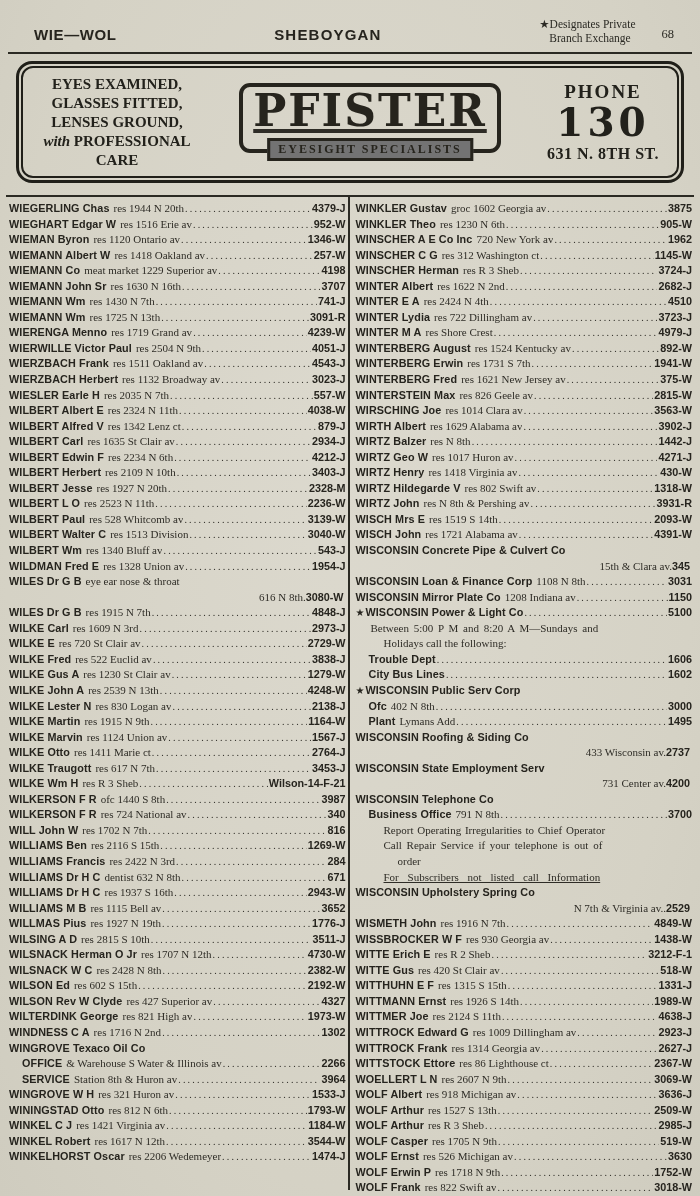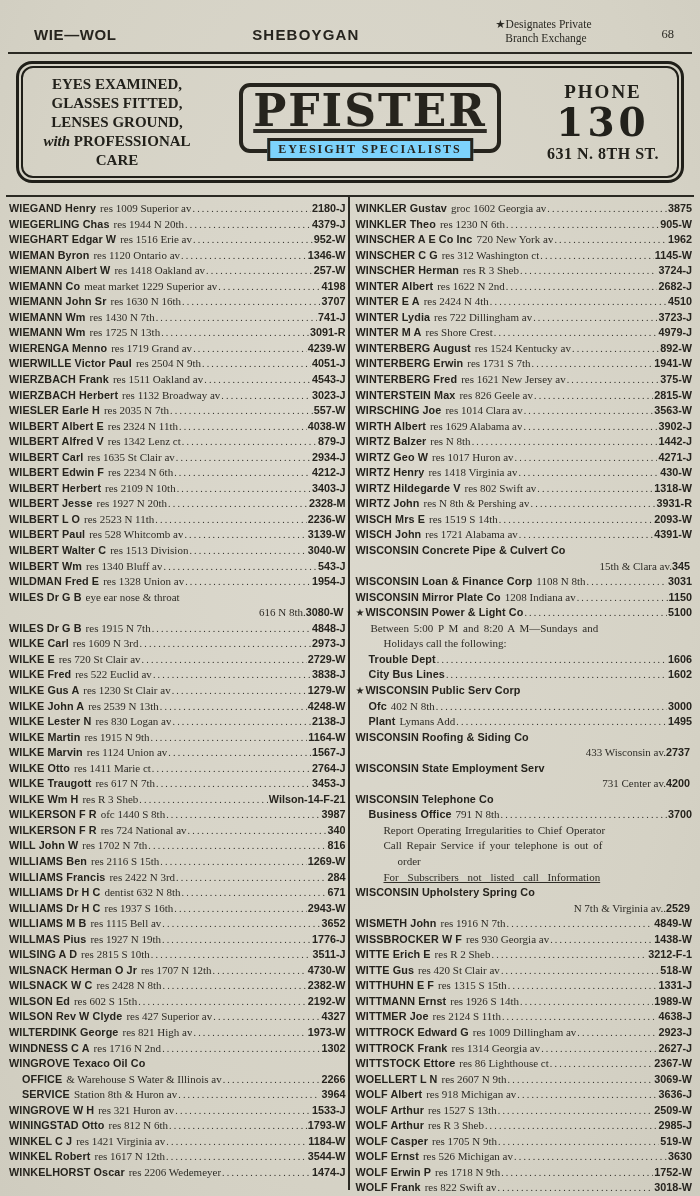--- a/index.html
+++ b/index.html
@@ -6,39 +6,39 @@
   body{
     width:700px;height:1196px;
     background:radial-gradient(ellipse at 50% 40%, #dcd9ce 0%, #d5d2c5 70%, #cfccbf 100%);
     font-family:"Liberation Serif",serif;
     color:#2e2c26;
     overflow:hidden;
   }
   .page{width:700px;height:1196px;box-sizing:border-box;display:flex;flex-direction:column;padding:4px 0 6px;}
 
   
-  .hdr{display:flex;align-items:flex-start;padding:14px 26px 0 34px;gap:44px;}
+  .hdr{display:flex;align-items:flex-start;padding:14px 26px 0 34px;}
   .hdr-left{font:700 15px "Liberation Sans",sans-serif;letter-spacing:.6px;margin-top:8px;color:#26241e;}
   .hdr-center{flex:1;text-align:center;font:700 15px "Liberation Sans",sans-serif;letter-spacing:1.2px;margin-top:8px;color:#26241e;}
   .hdr-note{font:400 11.5px/13.5px "Liberation Serif",serif;color:#2b2a24;}
   .hdr-note .nt2{padding-left:10px;}
   .hdr-page{font:400 12.5px "Liberation Serif",serif;margin:9px 0 0 26px;color:#2b2a24;}
   .hrule{height:2px;background:#2b2a23;margin:7px 8px 5px;}
 
   
   .ad{margin:2px 16px 12px;border:3px solid #201f19;border-radius:16px;position:relative;
       display:flex;align-items:center;padding:10px 2px;height:96px;}
   .ad::before{content:"";position:absolute;inset:2px;border:2px solid #201f19;border-radius:12px;pointer-events:none;}
   .ad-left{width:192px;text-align:center;font:700 15px/19px "Liberation Serif",serif;color:#22211b;}
   .ad-left .w{font-style:italic;font-weight:700;}
   .ad-logo{flex:1;display:flex;justify-content:center;align-items:center;padding-bottom:8px;text-decoration:underline;}
   .logo-box{position:relative;border:4px solid #26241d;border-radius:11px;padding:0 10px 14px;}
   .logo-word{font:700 44px/48px "DejaVu Serif",serif;letter-spacing:2px;color:#26241d;white-space:nowrap;}
   .logo-sub{position:absolute;bottom:-12px;left:50%;transform:translateX(-50%);
-            border:3px solid #26241d;background:#7dd3fc;padding:1px 8px;
+            border:3px solid #26241d;background:#737373;padding:1px 8px;
             font:700 12px/15px "Liberation Serif",serif;letter-spacing:2px;color:#26241d;white-space:nowrap;}
   .ad-right{width:152px;text-align:center;color:#22211b;}
   .ad-phone-label{font:700 19px/21px "Liberation Serif",serif;letter-spacing:2px;}
   .ad-phone-num{font:700 39px/40px "DejaVu Serif",serif;letter-spacing:4px;}
   .ad-addr{font:700 16px/18px "Liberation Serif",serif;letter-spacing:.5px;margin-top:3px;}
 
   
   .cols{flex:1;display:flex;margin:0 6px;border-top:2px solid #2b2a23;min-height:0;}
   .col{flex:1;min-width:0;padding:4px 2px 0 3px;}
   .col-right{border-left:2px solid #2b2a23;padding-left:6px;}
@@ -93,26 +93,20 @@
     <div class="ad-right">
       <div class="ad-phone-label">PHONE</div>
       <div class="ad-phone-num">130</div>
       <div class="ad-addr">631 N. 8TH ST.</div>
     </div>
   </div>
 
   <main class="cols">
     <section class="col">
         <div class="line t-e">
-          <span class="nm">WIEGAND Henry</span>
-          <span class="inf">res 1009 Superior av</span>
-          <span class="dots"></span>
-          <span class="num">2180-J</span>
-        </div>
-        <div class="line t-e">
           <span class="nm">WIEGERLING Chas</span>
           <span class="inf">res 1944 N 20th</span>
           <span class="dots"></span>
           <span class="num">4379-J</span>
         </div>
         <div class="line t-e">
           <span class="nm">WIEGHART Edgar W</span>
           <span class="inf">res 1516 Erie av</span>
           <span class="dots"></span>
           <span class="num">952-W</span>

